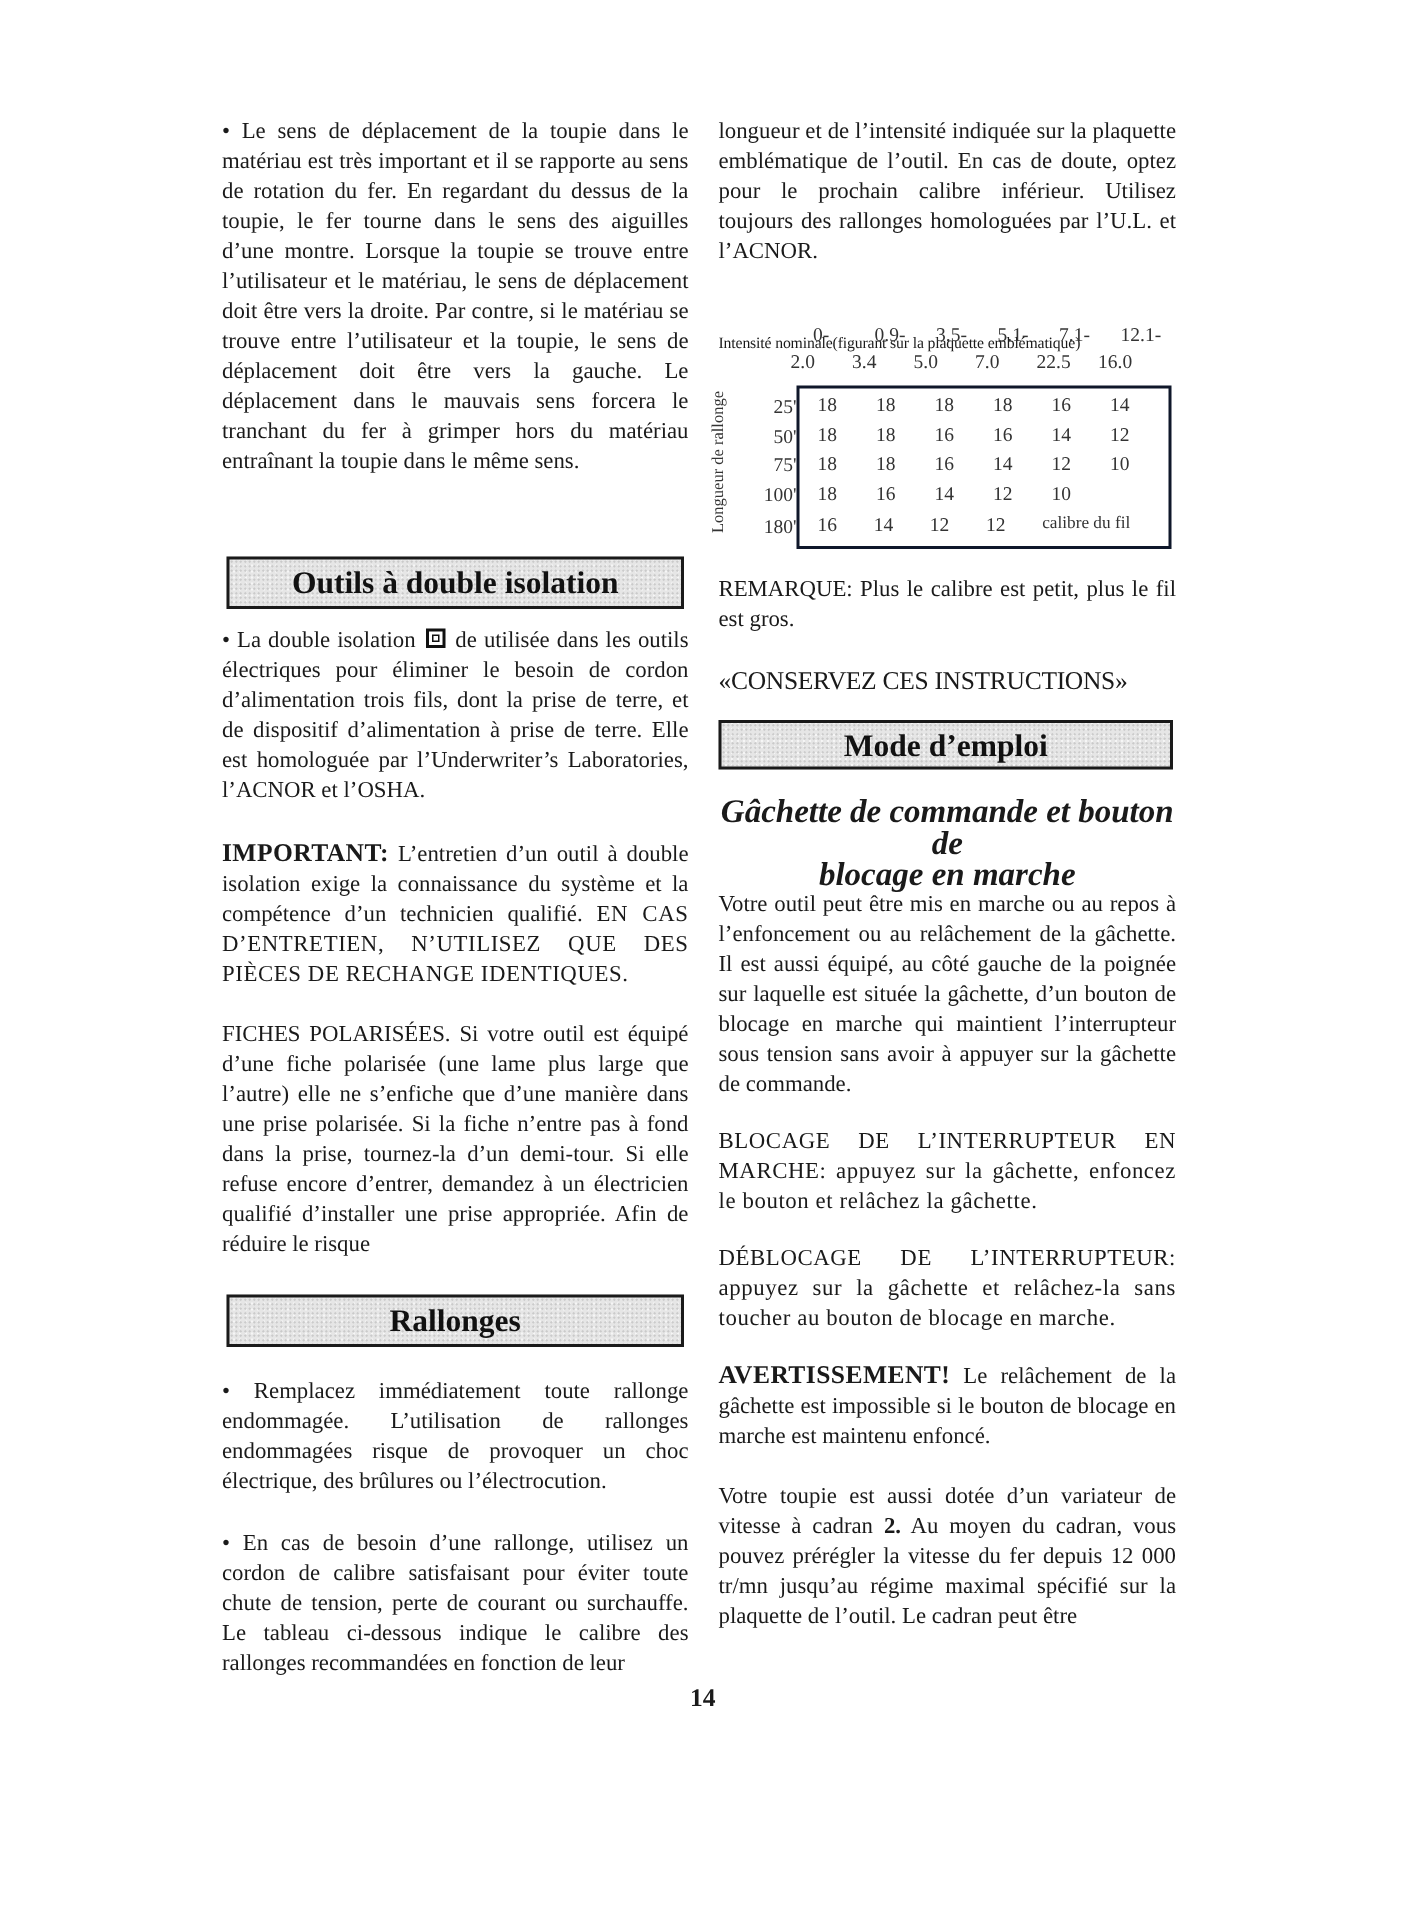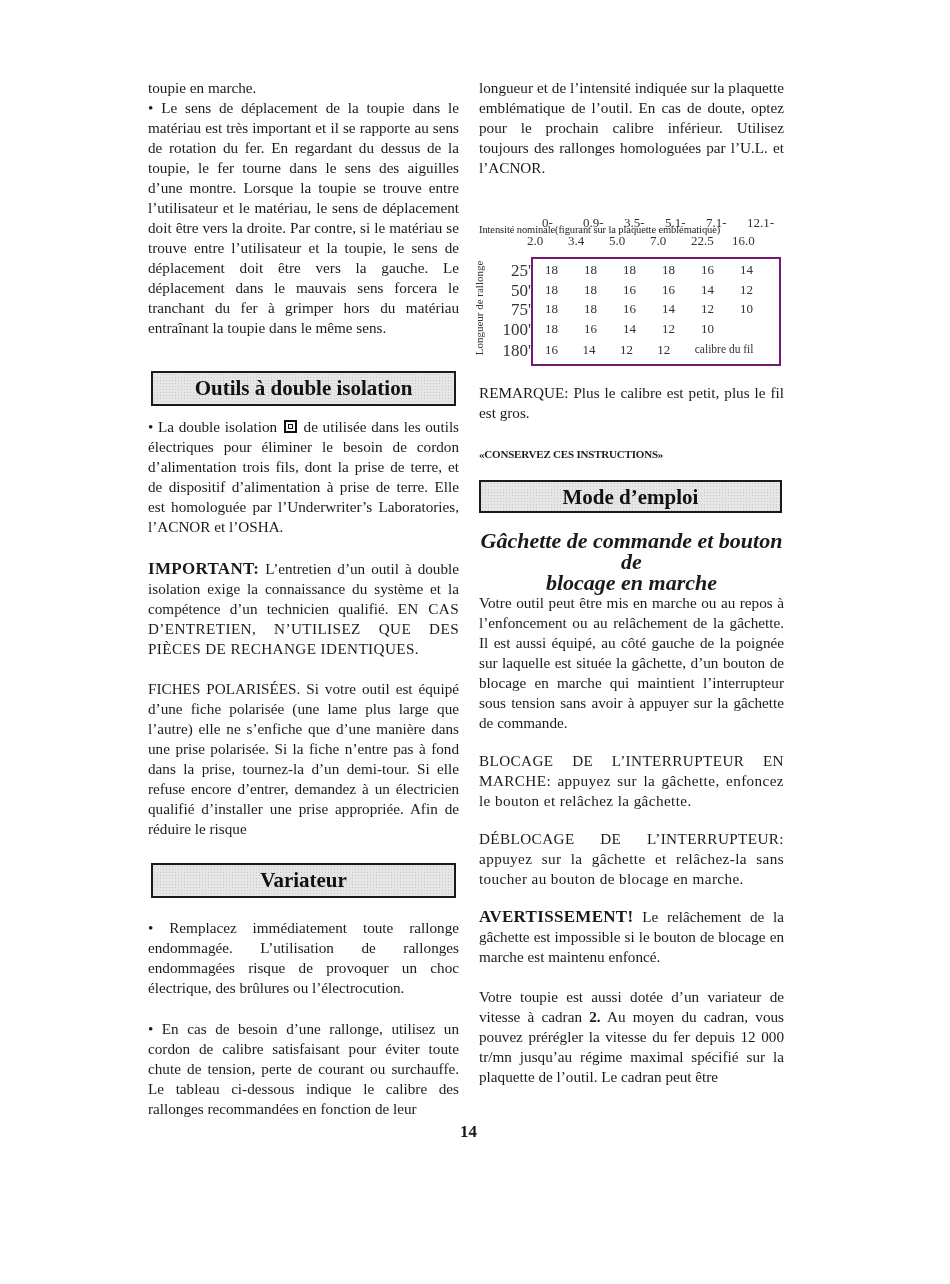--- a/index.html
+++ b/index.html
@@ -43,62 +43,61 @@
     .dbl-icon::after {
       content: ""; position: absolute; left: 2px; top: 2px;
       width: 5px; height: 5px; border: 1.5px solid #111; box-sizing: border-box;
     }
     .imp-label { font-weight: bold; font-size: 17px; letter-spacing: 0.3px; }
     .caps { letter-spacing: 0.4px; }
     .it-head {
       font-style: italic; font-weight: bold; text-align: center;
       font-size: 22px; line-height: 21px; margin: 0;
     }
-    .conserve { font-weight: bold; font-size: 11px; letter-spacing: -0.2px; }
+    .conserve { font-weight: normal; font-size: 17px; letter-spacing: -0.2px; }
     
     .tbl-wrap { position: relative; height: 176px; }
     .tbl-caption {
       font-size: 10.5px; line-height: 14px; letter-spacing: -0.1px;
       position: absolute; left: 0; top: 0; white-space: nowrap; text-align: left; margin-top: 25px;
     }
     .amp-row {
       position: absolute; left: 52px; font-size: 13px; line-height: 16px;
       display: flex; color: #333;
     }
     .amp-row span { display: inline-block; width: 41px; text-align: left; }
     .side-label {
       position: absolute; left: -6px; top: 118px;
       transform: rotate(-90deg); transform-origin: left top;
       font-size: 11px; white-space: nowrap; color: #333; width: 120px; text-align: center;
     }
     .len-col {
       position: absolute; left: 18px; top: 62px; width: 34px;
-      font-size: 17px; line-height: 19.5px; text-align: right; color: #333;
+      font-size: 13px; line-height: 19.5px; text-align: right; color: #333;
     }
     .grid-box {
       position: absolute; left: 52px; top: 59px; width: 250px; height: 109px;
-      border: 2px solid #701a75; box-sizing: border-box;
+      border: 2px solid #0f172a; box-sizing: border-box;
     }
     .grid-row {
       display: flex; font-size: 13px; line-height: 19.5px; color: #333;
       padding-left: 12px;
     }
     .grid-row span { display: inline-block; width: 40px; text-align: left; }
     .grid-row .wide { width: 90px; font-size: 11.5px; }
     .grid-inner { padding-top: 1px; }
     .page-num {
       position: absolute; left: 460px; top: 1121px;
       font-weight: bold; font-size: 17px; line-height: 22px;
     }
   </style>
 </head>
 <body>
 
 <div class="col col-left">
-  <p class="p">toupie en marche.</p>
   <p class="p">• Le sens de déplacement de la toupie dans le matériau est très important et il se rapporte au sens de rotation du fer. En regardant du dessus de la toupie, le fer tourne dans le sens des aiguilles d’une montre. Lorsque la toupie se trouve entre l’utilisateur et le matériau, le sens de déplacement doit être vers la droite. Par contre, si le matériau se trouve entre l’utilisateur et la toupie, le sens de déplacement doit être vers la gauche. Le déplacement dans le mauvais sens forcera le tranchant du fer à grimper hors du matériau entraînant la toupie dans le même sens.</p>
 </div>
 
 <div class="hdr-box" style="left:151px; top:371px; width:305px; height:35px;">
   <span>Outils à double isolation</span>
 </div>
 
 <div class="col col-left" style="top:417px;">
   <p class="p">
     <span>• La double isolation</span>
@@ -109,21 +108,21 @@
   <p class="p">
     <span class="imp-label">IMPORTANT:</span>
     <span>L’entretien d’un outil à double isolation exige la connaissance du système et la compétence d’un technicien qualifié.</span>
     <span class="caps">EN CAS D’ENTRETIEN, N’UTILISEZ QUE DES PIÈCES DE RECHANGE IDENTIQUES.</span>
   </p>
   <div class="gap" style="height:20px;"></div>
   <p class="p">FICHES POLARISÉES. Si votre outil est équipé d’une fiche polarisée (une lame plus large que l’autre) elle ne s’enfiche que d’une manière dans une prise polarisée. Si la fiche n’entre pas à fond dans la prise, tournez-la d’un demi-tour. Si elle refuse encore d’entrer, demandez à un électricien qualifié d’installer une prise appropriée. Afin de réduire le risque</p>
 </div>
 
 <div class="hdr-box" style="left:151px; top:863px; width:305px; height:35px;">
-  <span>Variateur</span>
+  <span>Rallonges</span>
 </div>
 
 <div class="col col-left" style="top:918px;">
   <p class="p">• Remplacez immédiatement toute rallonge endommagée. L’utilisation de rallonges endommagées risque de provoquer un choc électrique, des brûlures ou l’électrocution.</p>
   <div class="gap" style="height:21px;"></div>
   <p class="p">• En cas de besoin d’une rallonge, utilisez un cordon de calibre satisfaisant pour éviter toute chute de tension, perte de courant ou surchauffe. Le tableau ci-dessous indique le calibre des rallonges recommandées en fonction de leur</p>
 </div>
 
 <div class="col col-right">
   <p class="p">longueur et de l’intensité indiquée sur la plaquette emblématique de l’outil. En cas de doute, optez pour le prochain calibre inférieur. Utilisez toujours des rallonges homologuées par l’U.L. et l’ACNOR.</p>

